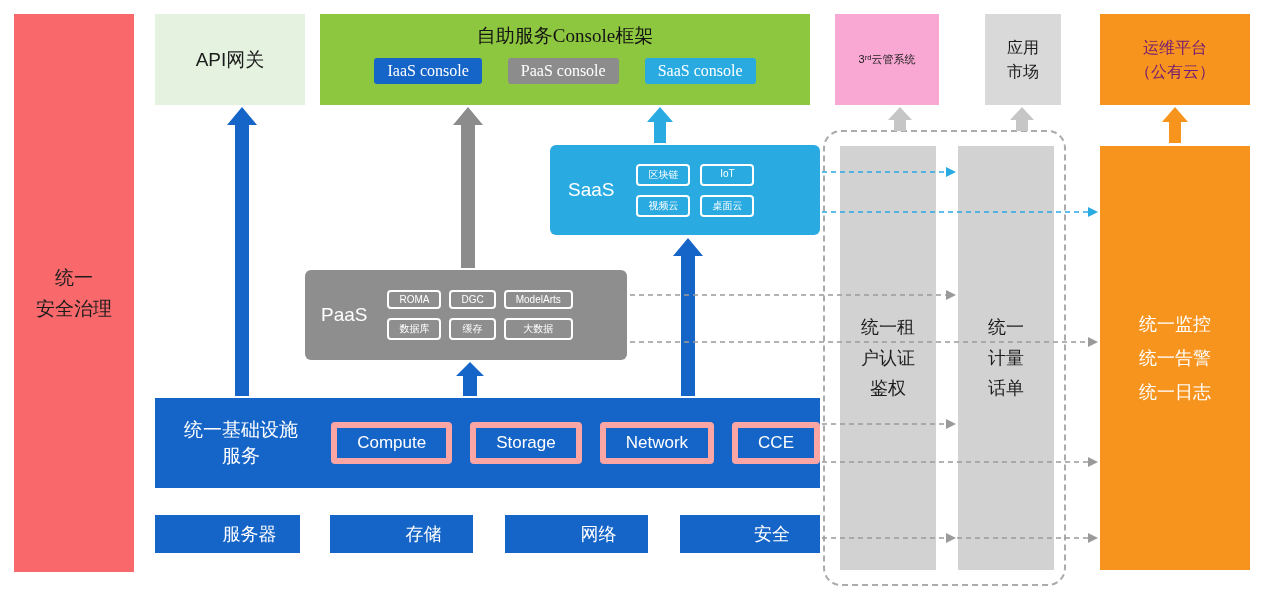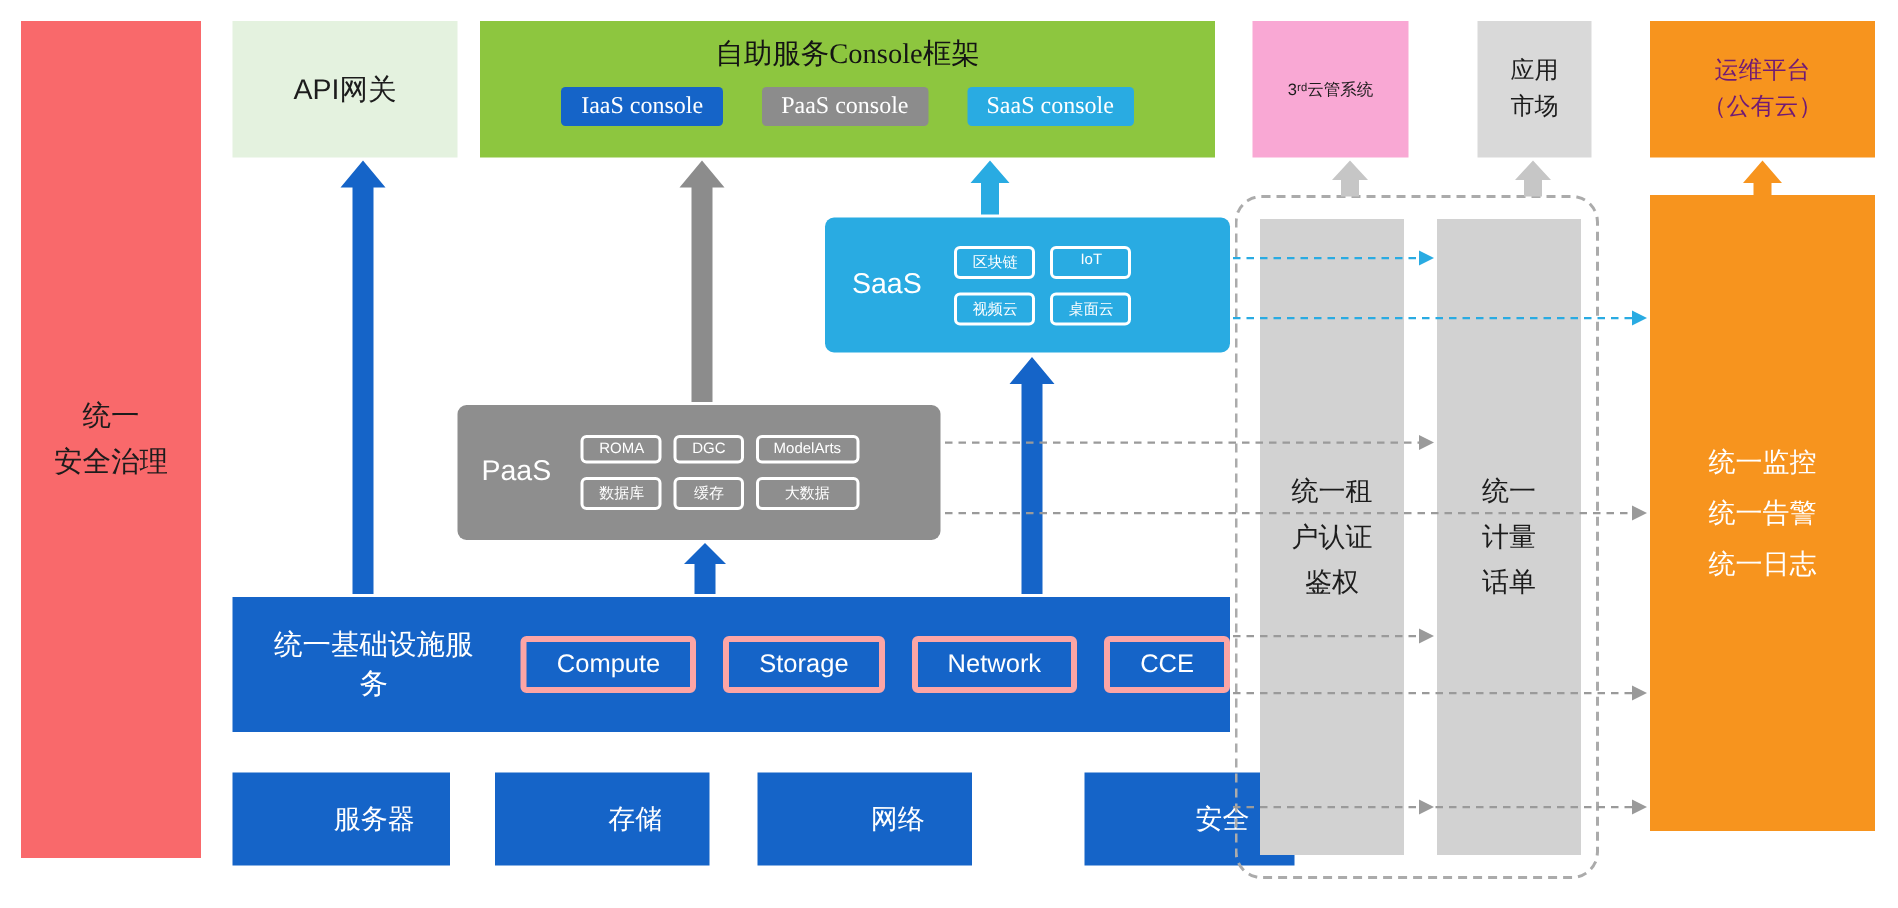--- a/index.html
+++ b/index.html
@@ -28,35 +28,35 @@
 
   
   .layer-label { font-size:19px; color:#fff; padding:0 10px; }
   .chip { border:2px solid #fff; border-radius:4px; color:#fff; font-size:10px; padding:2px 10px; white-space:nowrap; }
   .saas-box { left:550px; top:145px; width:270px; height:90px; background:#29ABE2; border-radius:6px; justify-content:flex-start; padding-left:8px; gap:12px; }
   .chip-grid-2 { display:grid; grid-template-columns:auto auto; gap:9px 10px; justify-items:stretch; }
   .paas-box { left:305px; top:270px; width:322px; height:90px; background:#8E8E8E; border-radius:6px; justify-content:flex-start; padding-left:6px; gap:10px; }
   .chip-grid-3 { display:grid; grid-template-columns:auto auto auto; gap:9px 8px; }
   .iaas-box { left:155px; top:398px; width:665px; height:90px; background:#1564C8; justify-content:flex-start; padding-left:10px; gap:14px; }
   .iaas-chips { display:flex; gap:18px; }
-  .chip-lg { border:4px solid #fca5a5; border-radius:4px; color:#fff; font-size:17px; padding:5px 20px; white-space:nowrap; }
+  .chip-lg { border:6px solid #fca5a5; border-radius:4px; color:#fff; font-size:17px; padding:5px 20px; white-space:nowrap; }
 
   
-  .res-box { top:515px; height:62px; background:#1564C8; color:#fff; font-size:18px;padding-left:44px; }
+  .res-box { top:515px; height:38px; background:#1564C8; color:#fff; font-size:18px;padding-left:44px; }
   .res-1 { left:155px; width:145px; }
   .res-2 { left:330px; width:143px; }
   .res-3 { left:505px; width:143px; }
-  .res-4 { left:680px; width:140px;margin-left:43px; }
+  .res-4 { left:680px; width:140px; }
 
   
   .dashed-container { left:823px; top:130px; width:243px; height:456px; border:2px dashed #ABABAB; border-radius:18px; }
   .vbar { top:146px; width:96px; height:424px; background:#D2D2D2; color:#1c1c1c; font-size:18px; line-height:1.7; }
   .auth-bar { left:840px; }
   .meter-bar { left:958px; }
-  .monitor-bar { left:1100px; top:130px; width:150px; height:424px; background:#F7941E; color:#fff; font-size:18px; line-height:1.9; }
+  .monitor-bar { left:1100px; top:146px; width:150px; height:424px; background:#F7941E; color:#fff; font-size:18px; line-height:1.9; }
 
   .overlay { position:absolute; left:0; top:0; width:1265px; height:605px; pointer-events:none; }
 </style>
 </head>
 <body>
 
 <div class="canvas">
 
   <div class="box pre security-bar">统一
 安全治理</div>

